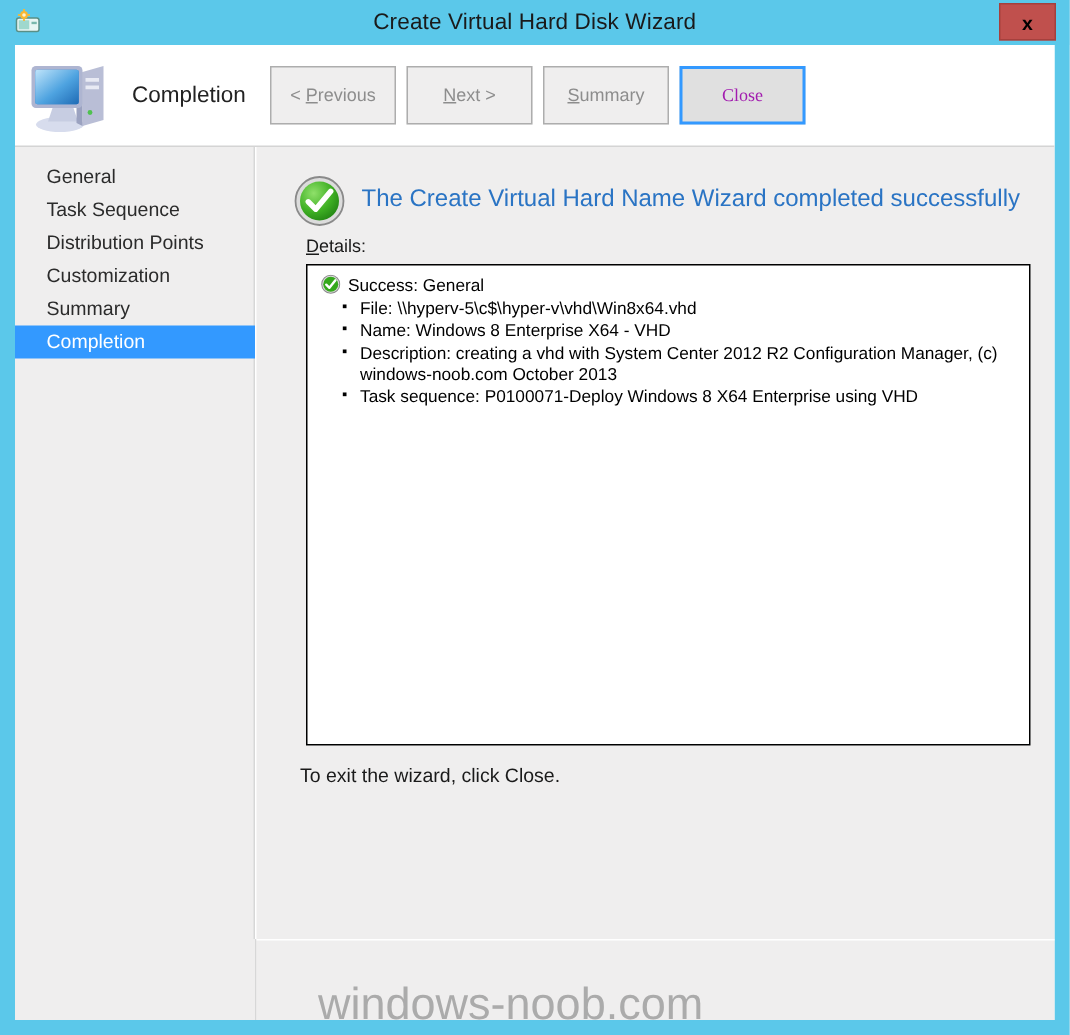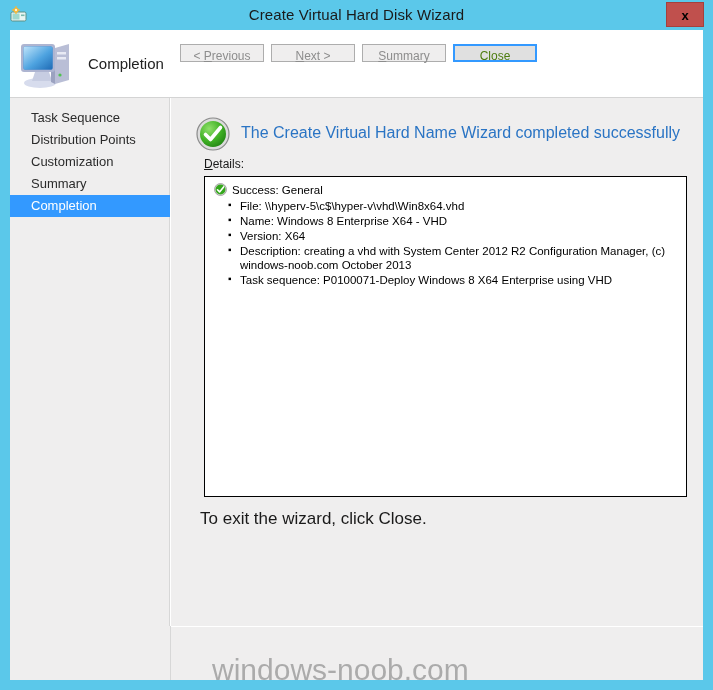--- a/index.html
+++ b/index.html
@@ -192,21 +192,21 @@
     content: "\25AA";
     position: absolute;
     left: -12px; top: -1px;
     font-size: 10px;
     color: #000;
   }
 
   .exit-note {
     position: absolute;
     left: 29px; top: 411px;
-    font-size: 17px;
+    font-size: 13px;
     color: #1a1a1a;
   }
 
   
   .footer {
     position: absolute;
     left: 161px; top: 596px;
     width: 532px; height: 54px;
     background: #efeeee;
     border-top: 1px solid #ffffff;
@@ -214,42 +214,43 @@
   .footer-left-fill {
     position: absolute;
     left: 0; top: 596px;
     width: 161px; height: 54px;
     background: #efeeee;
     border-right: 1px solid #d7d7d7;
   }
   .btn {
     position: absolute;
     top: 14px;
-    height: 18px;
+    height: 39px;
     background: #efeeee;
     border: 1px solid #adadad;
     font-size: 12px;
     font-family: "Liberation Sans", sans-serif;
     color: #8d8d8d;
     cursor: default;
     text-align: center;
     line-height: 23px;
     padding: 0;
   }
   .btn u { text-decoration: underline; }
   .btn-prev    { left: 170px; width: 84px; }
   .btn-next    { left: 261px; width: 84px; }
   .btn-summary { left: 352px; width: 84px; }
   .btn-close {
     left: 443px; width: 84px;
     background: #e0e0e0;
     border: 2px solid #3399ff;
-    color: #4d7c0f;
+    color: #a21caf;
     line-height: 21px;
     cursor: pointer;
+    font-family: Liberation Serif, serif;
   }
 
   
   .watermark {
     position: absolute;
     left: 212px; top: 653px;
     font-size: 30px;
     color: #9b9b9b;
     opacity: 0.8;
     white-space: nowrap;
@@ -305,20 +306,21 @@
             <stop offset="100%" stop-color="#1f6bb5"></stop>
           </linearGradient>
           <rect x="4.5" y="10.5" width="29" height="23" rx="1.5" fill="url(#scr)"></rect>
         </svg>
       </span>
       <div class="header-title">Completion</div>
     </div>
 
     <div class="sidebar">
       <div class="nav-list">
+          <div class="nav-item">General</div>
           <div class="nav-item">Task Sequence</div>
           <div class="nav-item">Distribution Points</div>
           <div class="nav-item">Customization</div>
           <div class="nav-item">Summary</div>
           <div class="nav-item active">Completion</div>
         </div>
     </div>
 
     <div class="content">
 
@@ -346,21 +348,20 @@
             <svg width="13" height="13" viewBox="0 0 13 13">
               <circle cx="6.5" cy="6.5" r="6" fill="#dcdcdc" stroke="#8a8a8a" stroke-width="0.7"></circle>
               <circle cx="6.5" cy="6.5" r="5" fill="#35a81c"></circle>
               <path d="M3.5 6.8 L5.6 8.9 L9.6 3.9" stroke="#ffffff" stroke-width="1.6" fill="none" stroke-linecap="round" stroke-linejoin="round"></path>
             </svg>
           </span><span>Success: General</span>
         </div>
         <ul class="detail-list">
             <li>File:  \\hyperv-5\c$\hyper-v\vhd\Win8x64.vhd</li>
             <li>Name: Windows 8 Enterprise X64 - VHD</li>
-            <li>Version: X64</li>
             <li>Description: creating a vhd with System Center 2012 R2 Configuration Manager, (c) windows-noob.com October 2013</li>
             <li>Task sequence: P0100071-Deploy Windows 8 X64 Enterprise using VHD</li>
           </ul>
       </div>
 
       <div class="exit-note">To exit the wizard, click Close.</div>
     </div>
 
     <div class="footer-left-fill"></div>
     <div class="footer"></div>

